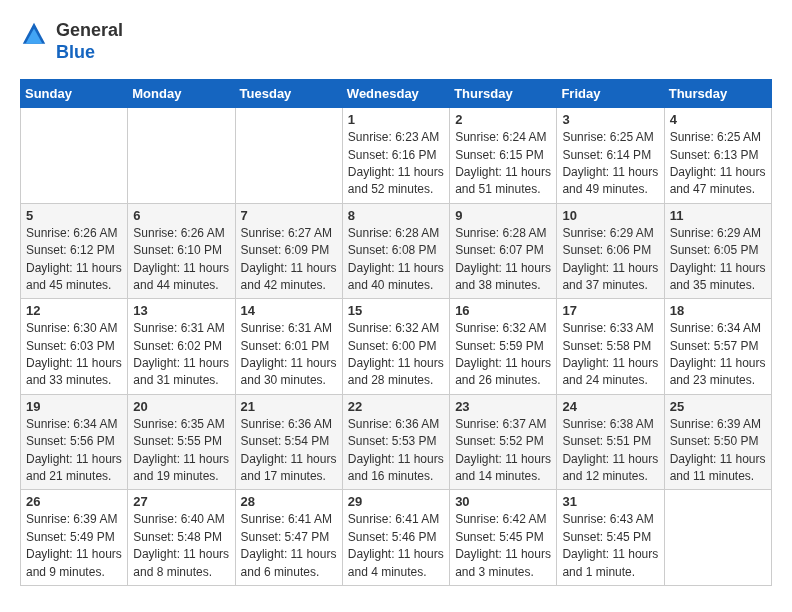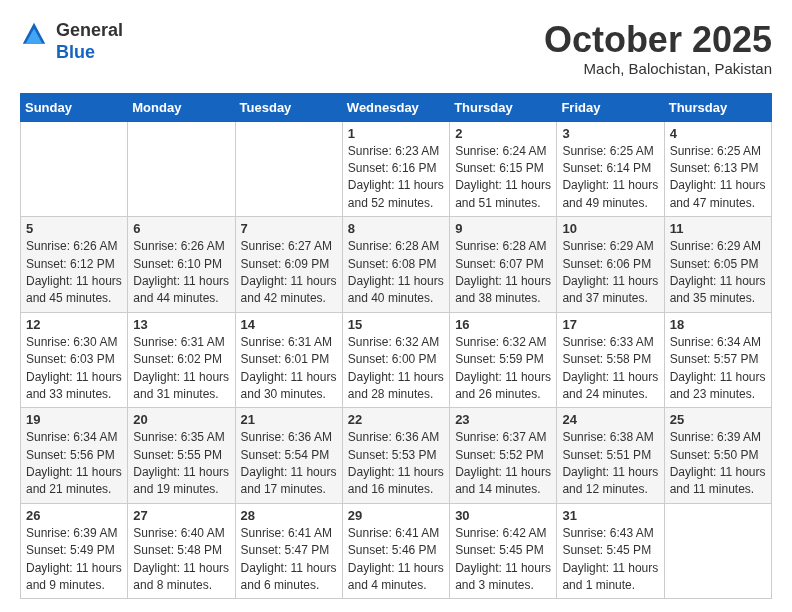--- a/index.html
+++ b/index.html
@@ -94,24 +94,20 @@
   <div class="logo">
     <svg class="logo-icon" viewBox="0 0 40 40">
       <polygon points="20,4 36,34 4,34" fill="#1565C0"></polygon>
       <polygon points="20,12 32,34 8,34" fill="#42A5F5"></polygon>
     </svg>
     <div class="logo-text">
       <span class="logo-general">General</span><br>
       <span class="logo-blue">Blue</span>
     </div>
   </div>
-  <div class="title-block">
-    <div class="month-title">October 2025</div>
-    <div class="location">Mach, Balochistan, Pakistan</div>
-  </div>
 </div>
 
 <table class="calendar">
   <thead>
     <tr>
     <th>Sunday</th>
         <th>Monday</th>
         <th>Tuesday</th>
         <th>Wednesday</th>
         <th>Thursday</th>

